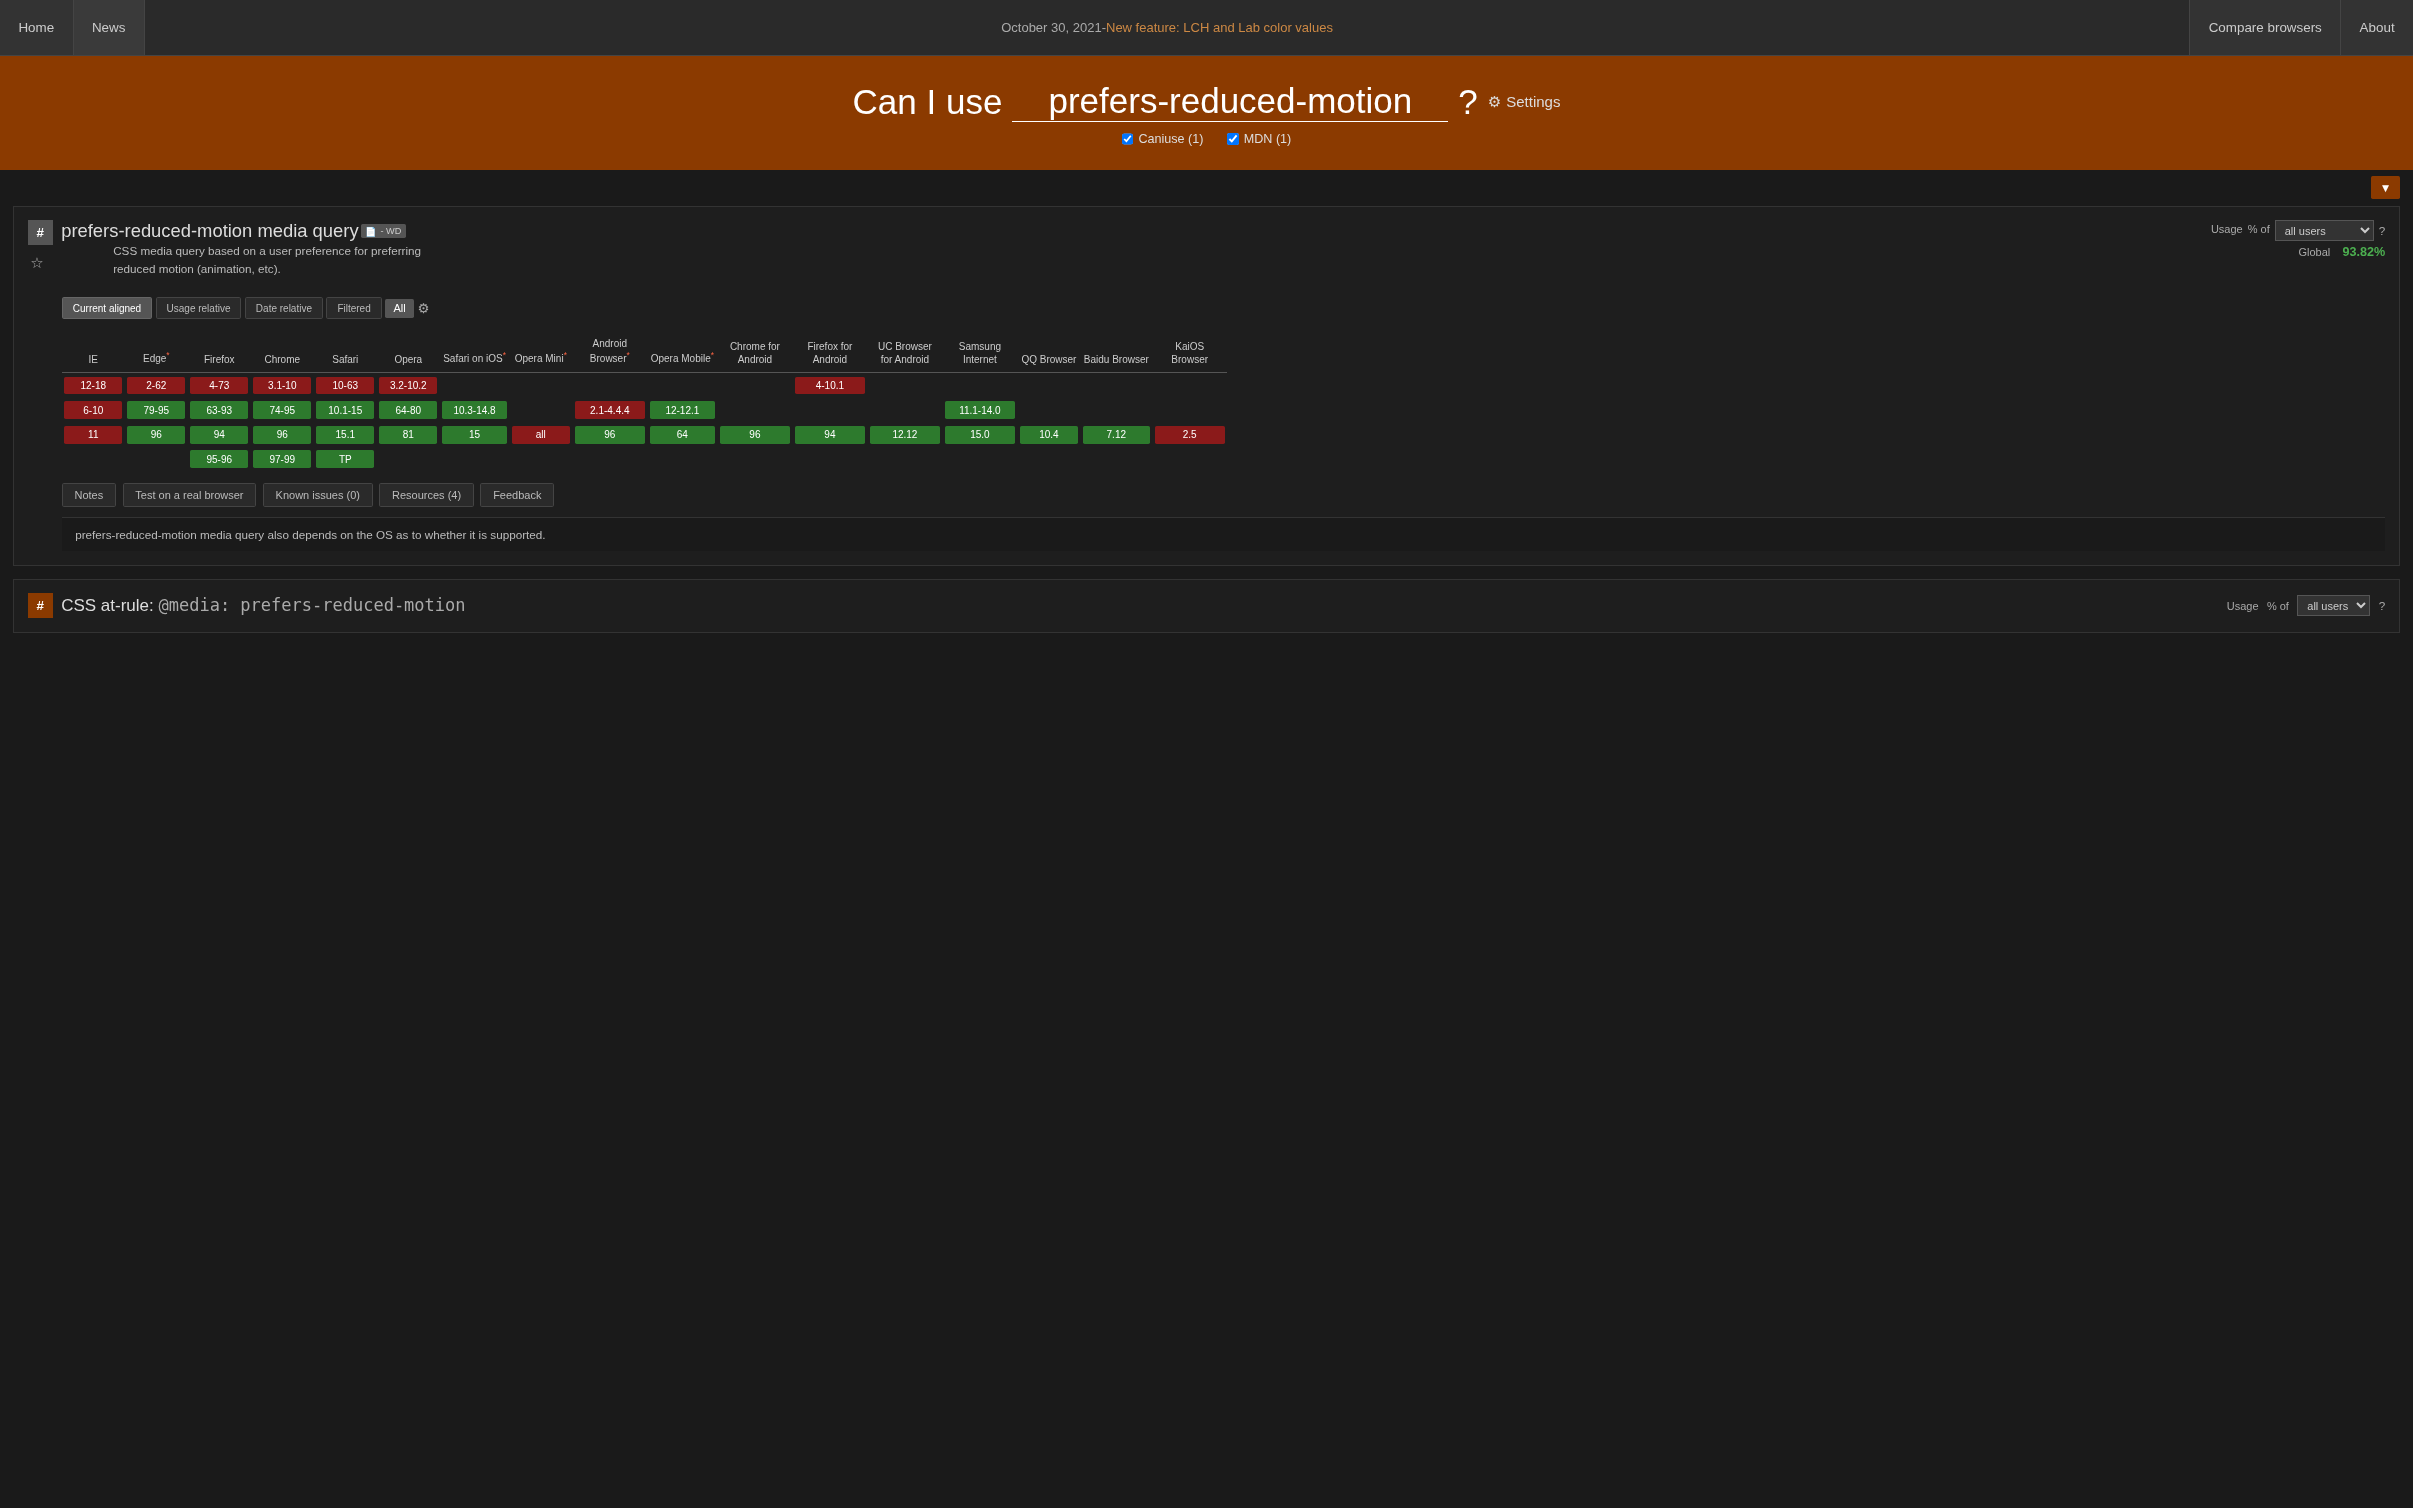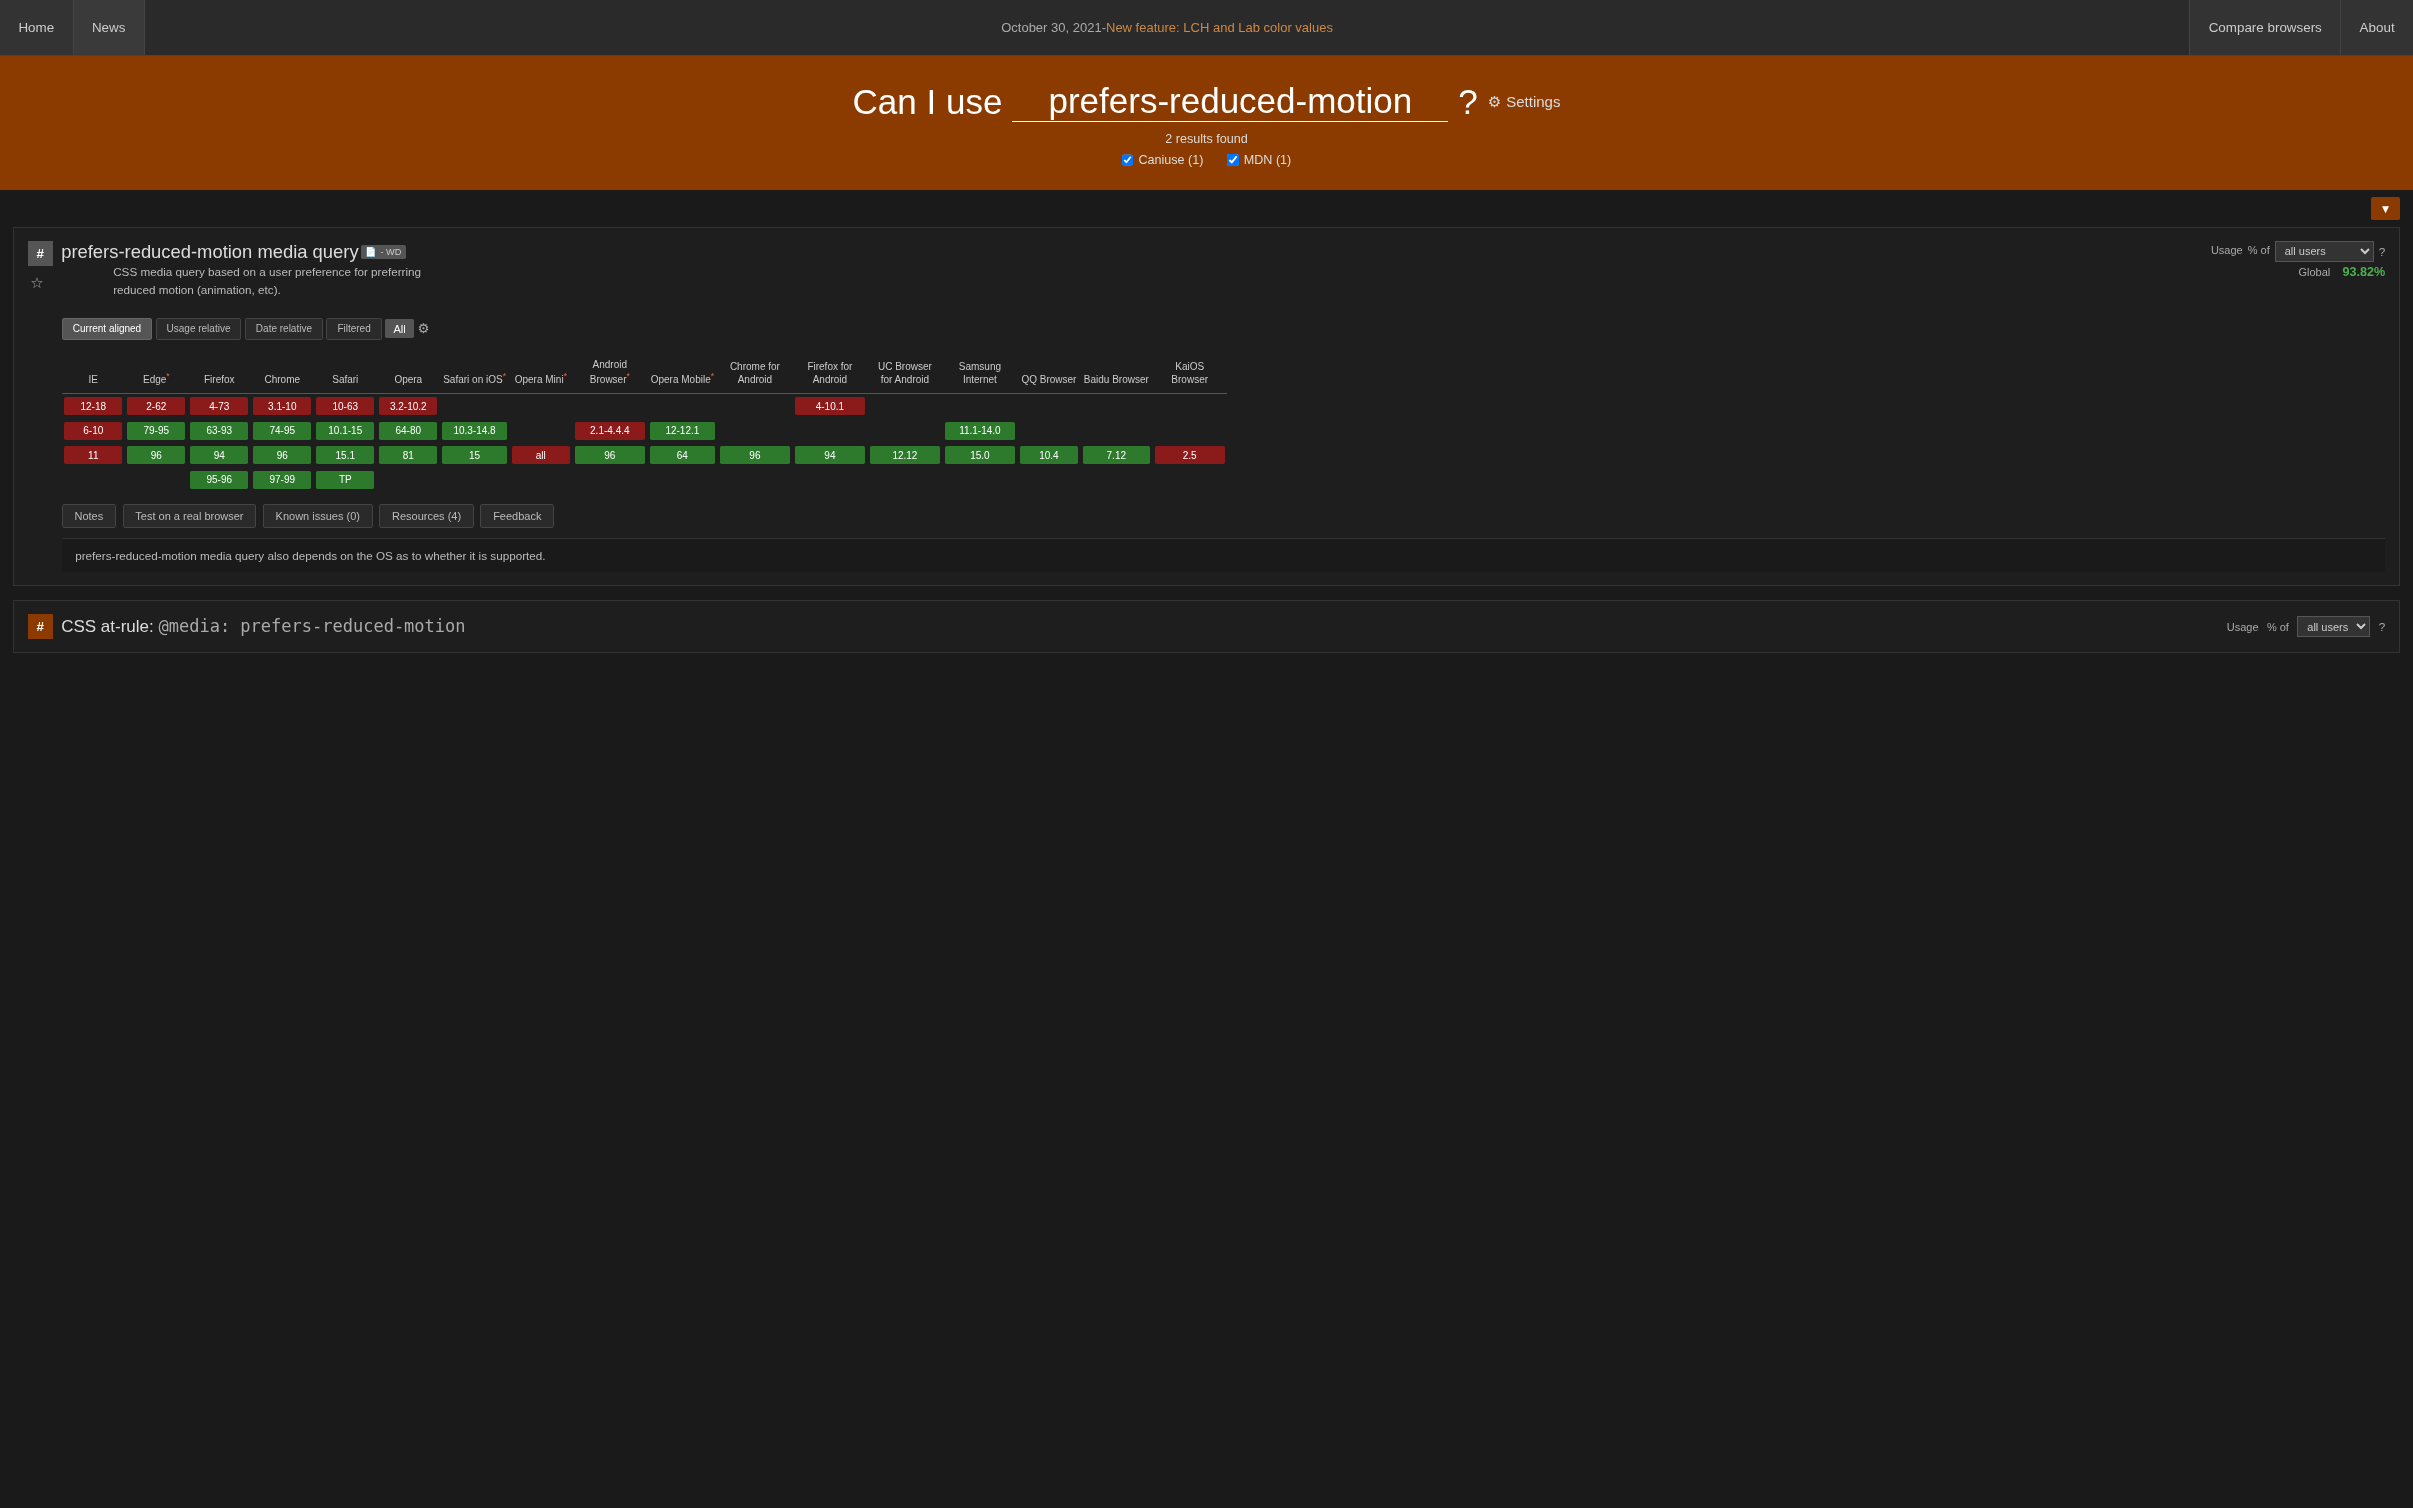--- a/index.html
+++ b/index.html
@@ -130,21 +130,20 @@
 <div class="hero">
   <div class="hero-title">
     <span>Can I use</span>
     <input class="hero-input" value="prefers-reduced-motion" style="">
     <span class="hero-qmark">?</span>
     <span class="hero-settings">
       <span>⚙</span>
       <span>Settings</span>
     </span>
   </div>
-  <div class="hero-results">2 results found</div>
   <div class="hero-checkboxes">
     <label class="hero-check">
       <input type="checkbox" checked="" style="">
       <span>Caniuse (1)</span>
     </label>
     <label class="hero-check">
       <input type="checkbox" checked="" style="">
       <span>MDN (1)</span>
     </label>
   </div>

